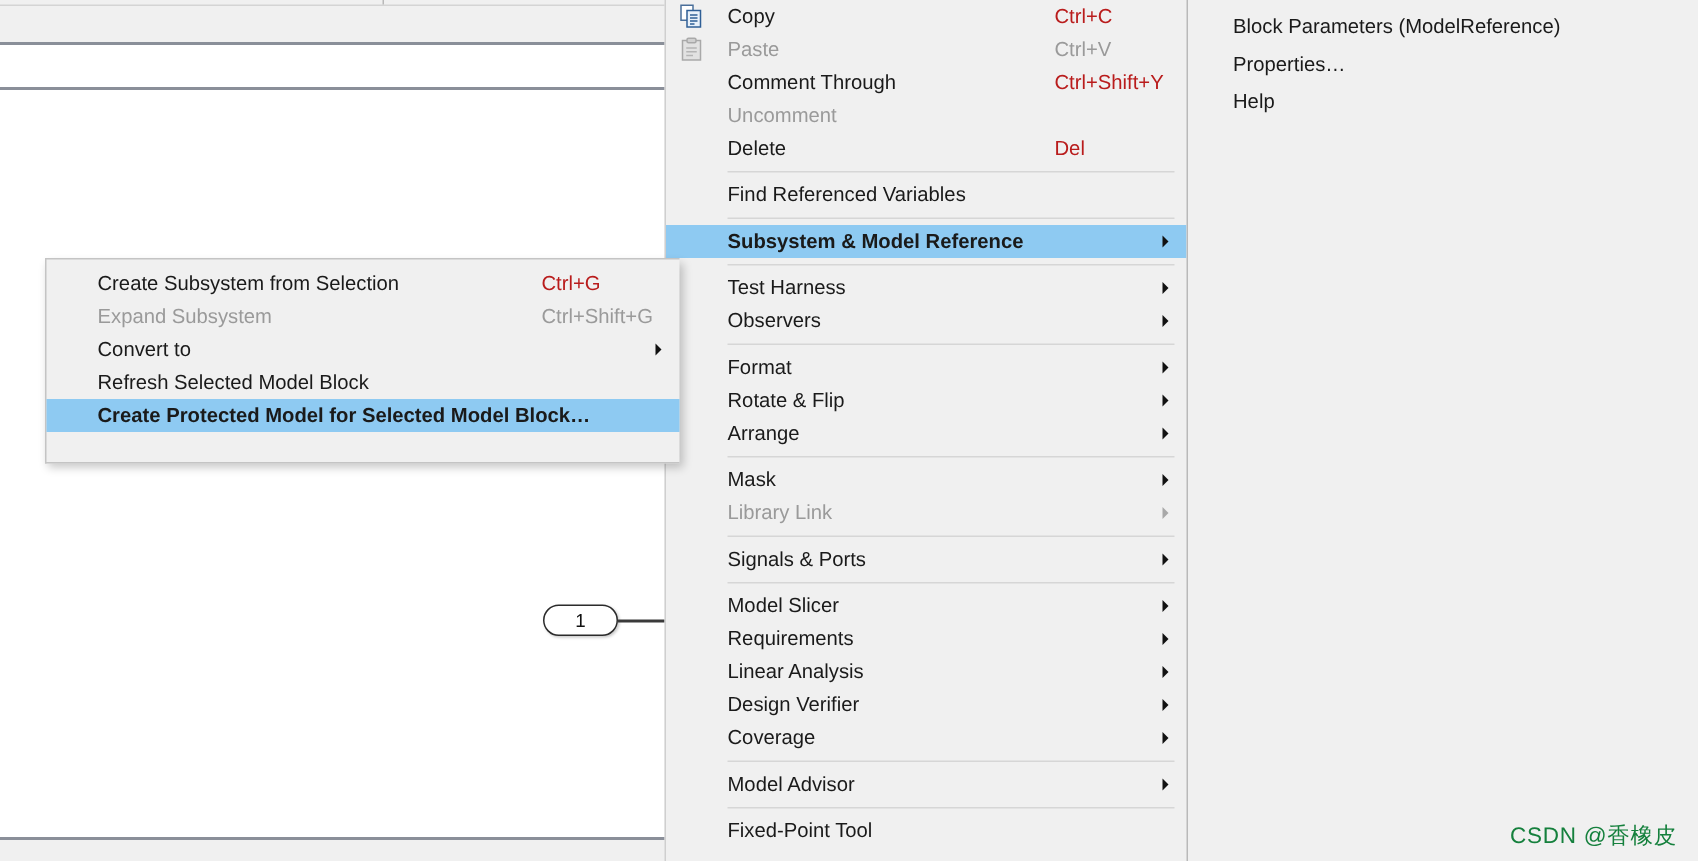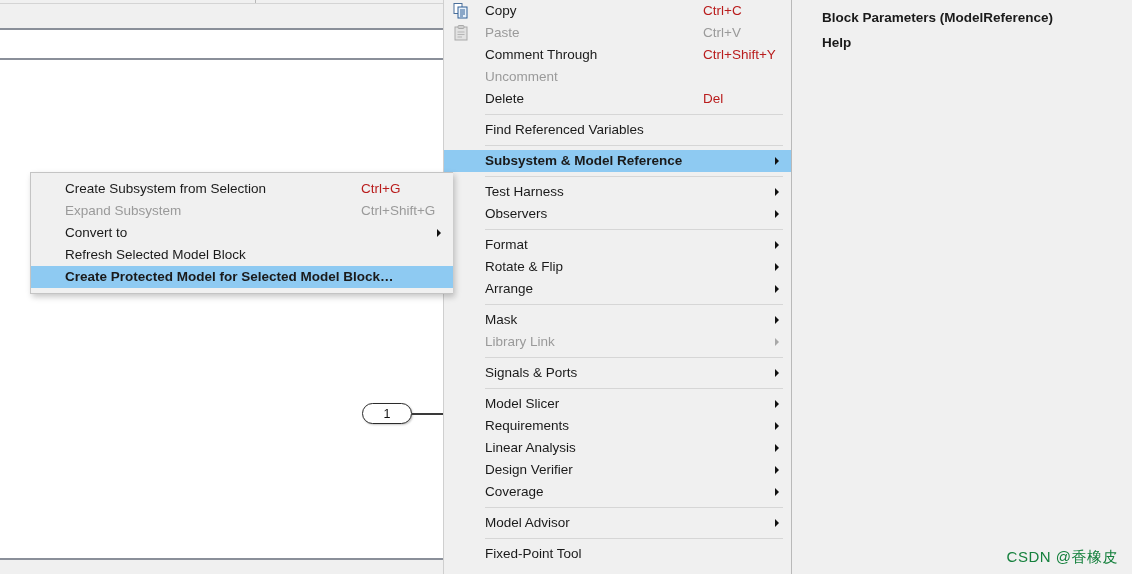--- a/index.html
+++ b/index.html
@@ -184,21 +184,21 @@
     transform: translateY(-50%);
     width: 18px; height: 18px;
   }
 
   
   #submenu {
     left: 30px;
     top: 172px;
     width: 423px;
     padding-top: 5px;
-    padding-bottom: 5px;
+    padding-bottom: 20px;
     border: 1px solid #c4c4c4;
     border-right: none;
     box-shadow: 2px 3px 6px rgba(0,0,0,0.22);
   }
   #submenu .menu-item {
     padding-left: 34px;
     height: 22px;
     line-height: 22px;
   }
   #submenu .mi-accel {
@@ -212,21 +212,20 @@
     top: 0;
     width: 340px;
     height: 574px;
     background: #f0f0f0;
     overflow: hidden;
   }
   #right-panel .menu-item {
     padding-left: 30px;
     height: 25px;
     line-height: 25px;
-    font-weight: bold;
   }
   #right-panel-top-pad { height: 5px; }
 
   
   #watermark {
     position: absolute;
     right: 14px;
     bottom: 7px;
     font-size: 15px;
     color: #15803d;
@@ -395,17 +394,20 @@
       <span class="mi-label">Create Protected Model for Selected Model Block…</span>
     </div>
   </div>
 
 <div id="right-panel">
   <div id="right-panel-top-pad"></div>
 <div class="menu-item">
       <span class="mi-label">Block Parameters (ModelReference)</span>
     </div>
     <div class="menu-item">
+      <span class="mi-label">Properties…</span>
+    </div>
+    <div class="menu-item">
       <span class="mi-label">Help</span>
     </div>
   </div>
 
 <div id="watermark">CSDN @香橡皮</div>
 
 </body></html>

